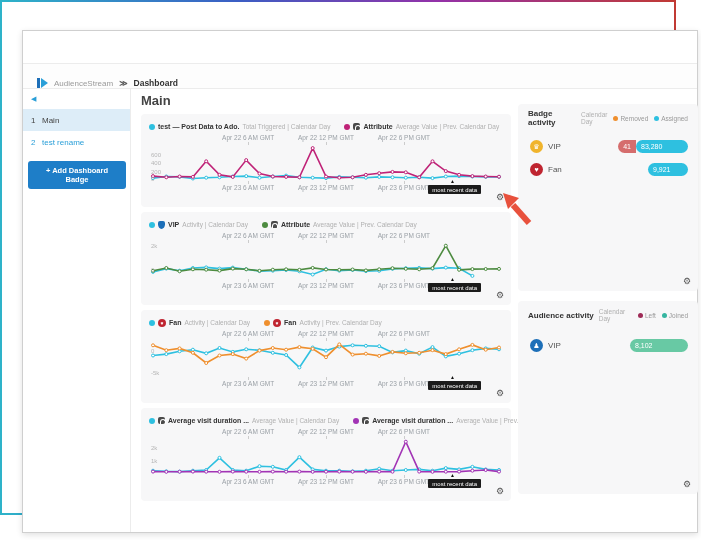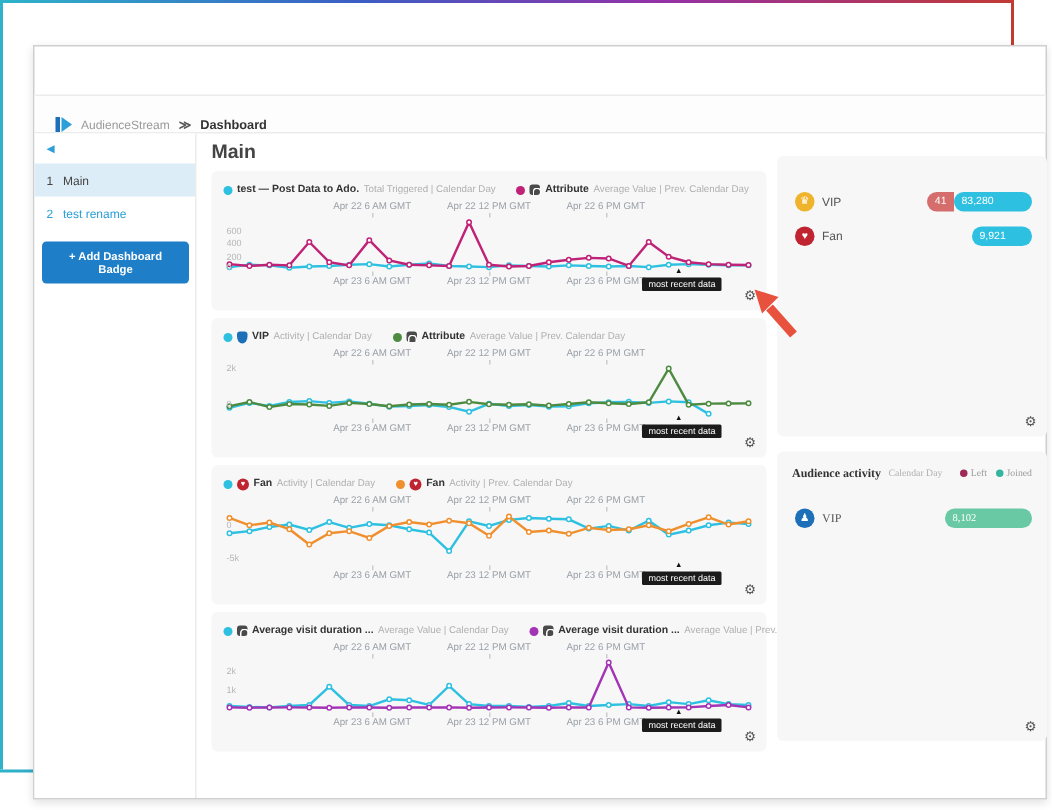--- a/index.html
+++ b/index.html
@@ -55,21 +55,21 @@
   .plot svg { position:absolute; left:0; top:0; width:100%; height:100%; overflow:hidden; }
   .ytick { position:absolute; left:2px; transform:translateY(-50%); font-size:6px; color:#b6b6b6; }
   .mrd { position:absolute; right:22px; top:2px; background:#1b1b1b; color:#fff; font-size:6px; padding:1.5px 4px; border-radius:1px; white-space:nowrap; }
   .marker { position:absolute; right:48px; top:-5px; font-size:5px; color:#111; }
   .gear { position:absolute; right:7px; bottom:5px; font-size:9px; color:#555; cursor:pointer; line-height:1; }
 
   
   .rightcol { position:absolute; left:495px; top:58px; width:180px; bottom:0; }
   .rpanel { position:relative; width:180px; background:#f7f7f8; border-radius:4px; padding:8px 10px; }
   .rpanel.badge { height:187px; margin-top:15px; }
-  .rpanel.audience { height:193px; margin-top:10px;font-family:Liberation Serif, serif; }
+  .rpanel.audience { height:193px; margin-top:10px; }
   .rhead { display:flex; align-items:center; height:12px; }
   .rtitle { font-size:8px; font-weight:bold; color:#333; margin-right:5px; }
   .rperiod { font-size:6.5px; color:#b0b0b0; flex:1; }
   .rleg { display:inline-flex; align-items:center; margin-left:6px; }
   .rleg .dot { width:5px; height:5px; margin-right:2px; }
   .rleg .lab { font-size:6.5px; color:#999; }
   .brow { display:flex; align-items:center; height:17px; margin-top:6px; }
   .badge-ic { width:13px; height:13px; border-radius:50%; color:#fff; font-size:7px; line-height:13px; text-align:center; margin:0 5px 0 2px; flex:none; }
   .bname { font-size:8px; color:#555; flex:1; }
   .pill { height:13px; border-radius:7px; color:#fff; font-size:7px; line-height:13px; padding:0 5px; }
@@ -501,20 +501,32 @@
         <span class="marker">▲</span>
         <span class="mrd">most recent data</span>
       </div>
       <span class="gear">⚙</span>
     </div>
   </div>
 
   <div class="rightcol">
 
     <div class="rpanel badge">
+      <div class="rhead">
+        <span class="rtitle">Badge activity</span>
+        <span class="rperiod">Calendar Day</span>
+        <span class="rleg">
+          <span class="dot" style="background: rgb(239, 143, 46);"></span>
+          <span class="lab">Removed</span>
+        </span>
+        <span class="rleg">
+          <span class="dot" style="background: rgb(46, 192, 224);"></span>
+          <span class="lab">Assigned</span>
+        </span>
+      </div>
       <div class="brow" style="margin-top:14px">
         <span class="badge-ic" style="background: rgb(240, 180, 44);">♛</span>
         <span class="bname">VIP</span>
         <span class="pill red">41</span>
         <span class="pill cyan" style="min-width:52px">83,280</span>
       </div>
       <div class="brow">
         <span class="badge-ic" style="background: rgb(191, 36, 48);">♥</span>
         <span class="bname">Fan</span>
         <span class="pill cyan" style="min-width:40px">9,921</span>

